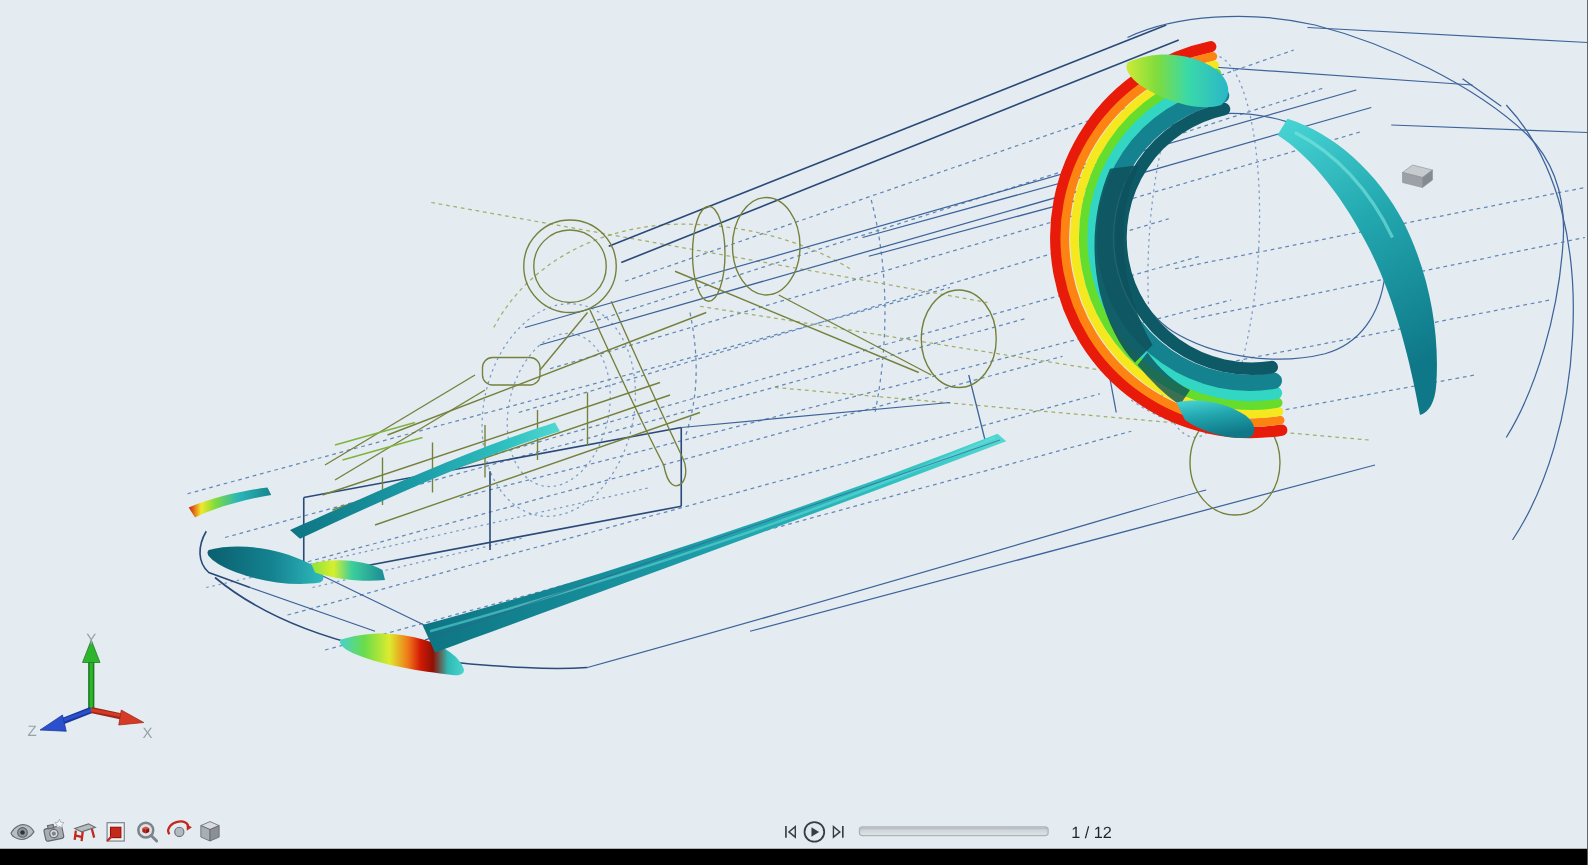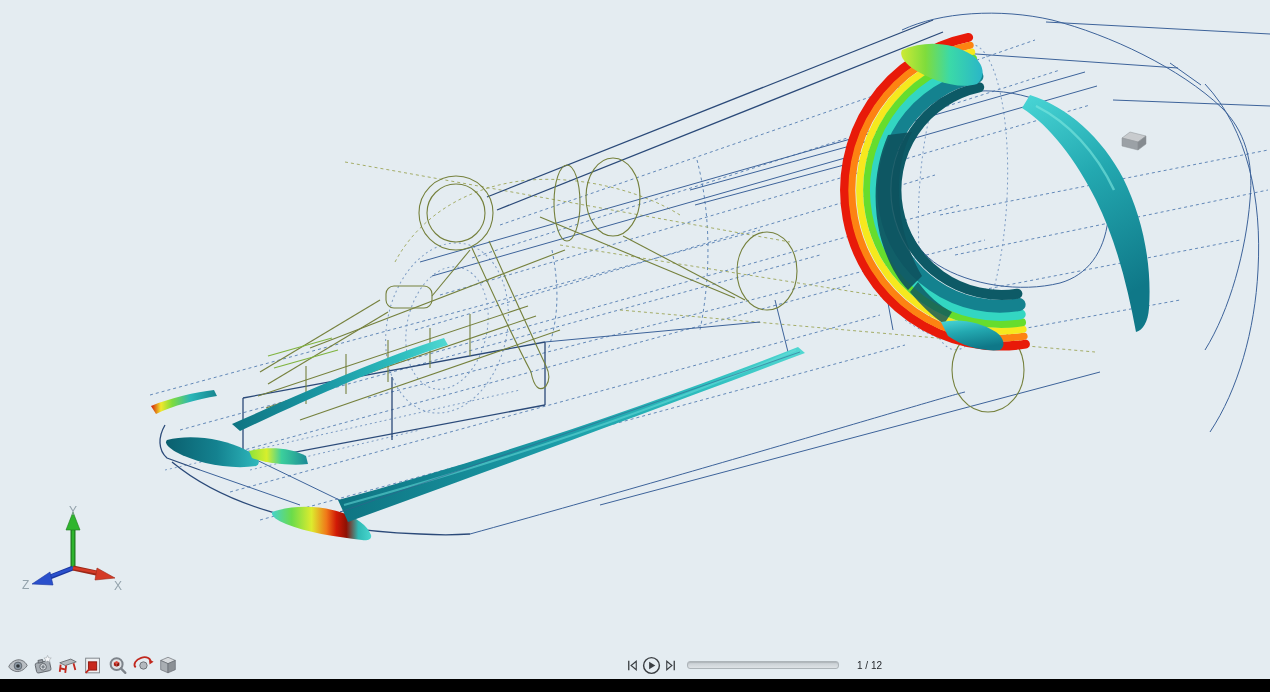--- a/index.html
+++ b/index.html
@@ -22,21 +22,21 @@
   .ringarc{fill:none;stroke-linecap:round;}
   
   .toolbar{position:absolute;left:6px;top:652px;height:27px;display:flex;align-items:center;gap:1px;}
   .tbtn{width:24px;height:26px;border:none;background:transparent;padding:1px;margin:0;cursor:pointer;display:flex;align-items:center;justify-content:center;}
   .tbtn svg{display:block;}
   
   .playback{position:absolute;left:624px;top:652px;height:26px;display:flex;align-items:center;}
   .pbtn{border:none;background:transparent;padding:0;margin:0 1px;cursor:pointer;display:flex;align-items:center;justify-content:center;height:24px;}
   .slider{position:relative;width:150px;height:6px;margin-left:8px;border:1px solid var(--slider-border,#adb4b9);
           border-radius:3px;background:linear-gradient(#c6cdd2,#dde2e5);box-shadow:inset 0 1px 1px rgba(0,0,0,.12);cursor:pointer;}
-  .counter{margin-left:18px;font-size:10px;color:var(--counter-ink,#1f2326);white-space:nowrap;}
+  .counter{margin-left:18px;font-size:13px;color:var(--counter-ink,#1f2326);white-space:nowrap;}
 </style>
 </head>
 <body>
 
 <div class="stage">
 
   <svg class="viewport" viewBox="0 0 1270 679">
     <defs>
       <linearGradient id="gBand" x1="0" y1="0" x2="1" y2="0">
         <stop offset="0" style="stop-color:#0e7482"></stop>

